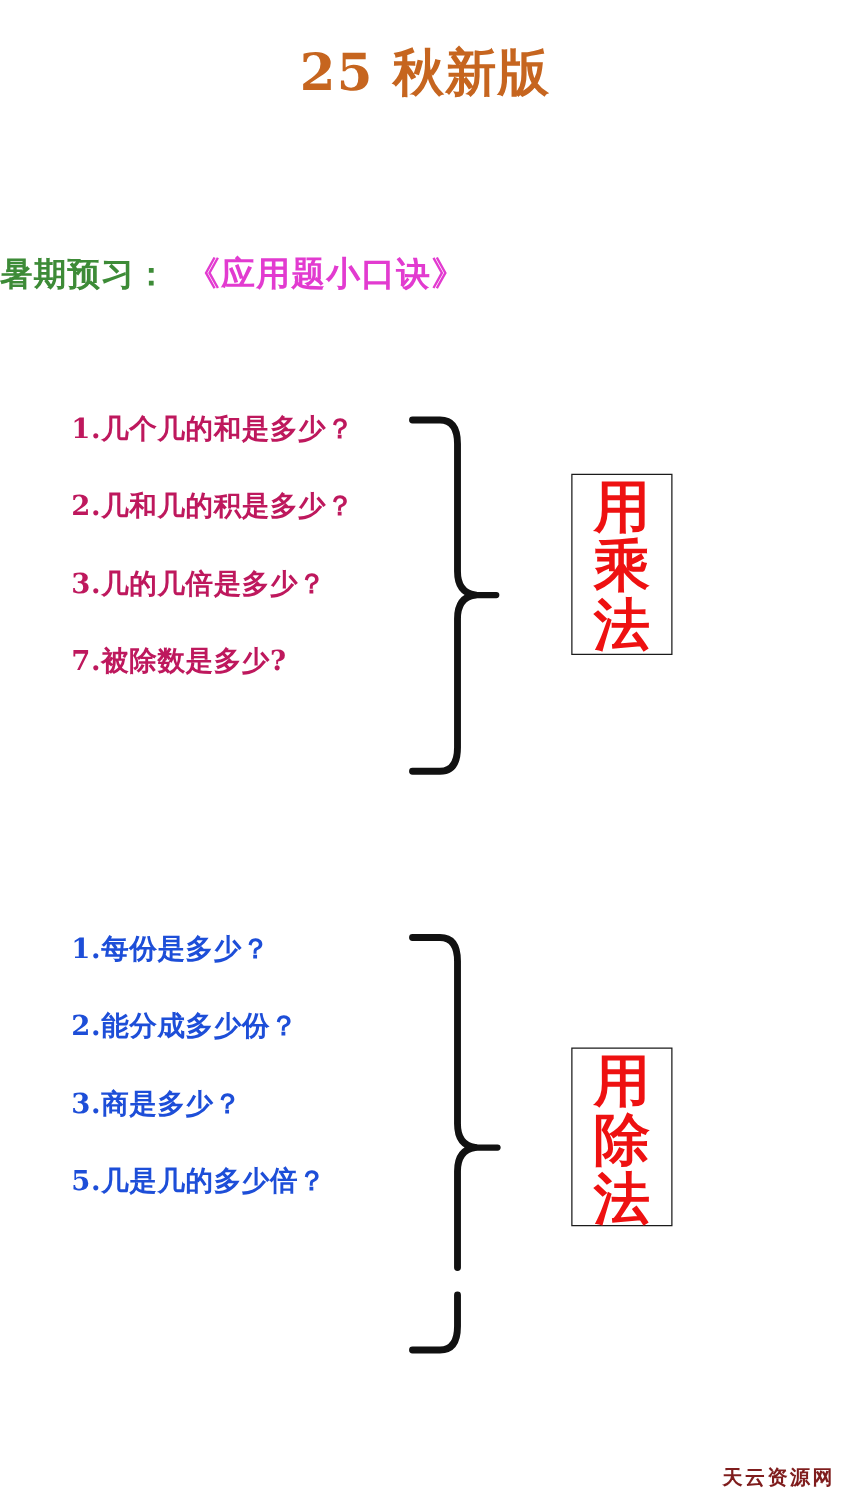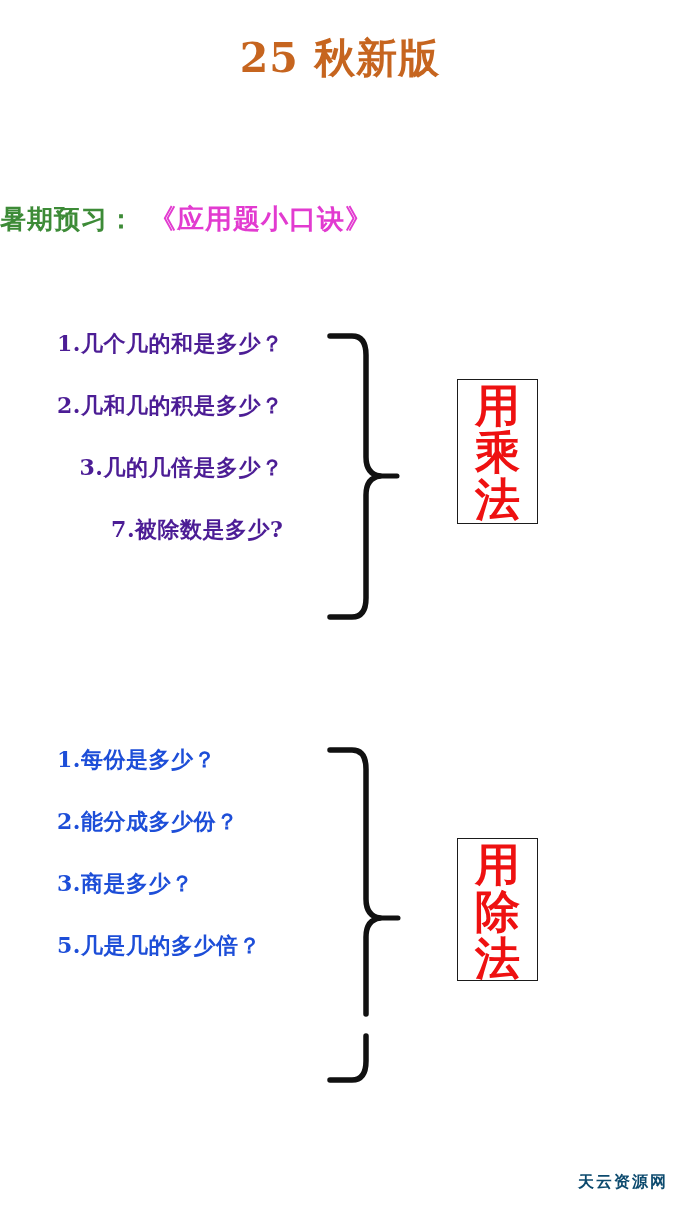--- a/index.html
+++ b/index.html
@@ -69,21 +69,21 @@
   .qitem {
     font-family: "DejaVu Serif", "Liberation Serif", serif;
     font-weight: bold;
     font-size: 22px;
     letter-spacing: 0.5px;
     white-space: nowrap;
     height: 62px;
     line-height: 30px;
   }
   .qlist-multiply { top: 328px; }
-  .qlist-multiply .qitem { color: #4c1d95; text-align: right; }
+  .qlist-multiply .qitem { color: #be185d; }
 
   .qlist-divide { top: 744px; }
   .qlist-divide .qitem { color: #1d4ed8; }
 
   .qitem-tail {
     position: absolute;
     left: 57px;
     top: 1118px;
     font-family: "DejaVu Serif", "Liberation Serif", serif;
     font-weight: bold;
@@ -128,21 +128,21 @@
 
   
   .watermark {
     position: absolute;
     left: 578px;
     top: 1172px;
     font-family: "DejaVu Sans", "Liberation Sans", sans-serif;
     font-weight: bold;
     font-size: 16px;
     letter-spacing: 2px;
-    color: #0c4a6e;
+    color: #7f1d1d;
     white-space: nowrap;
   }
 </style>
 </head>
 <body>
 
 <div id="page">
 
   <div class="title-block">
     <div class="title-line title-line-1">25 秋新版</div>

